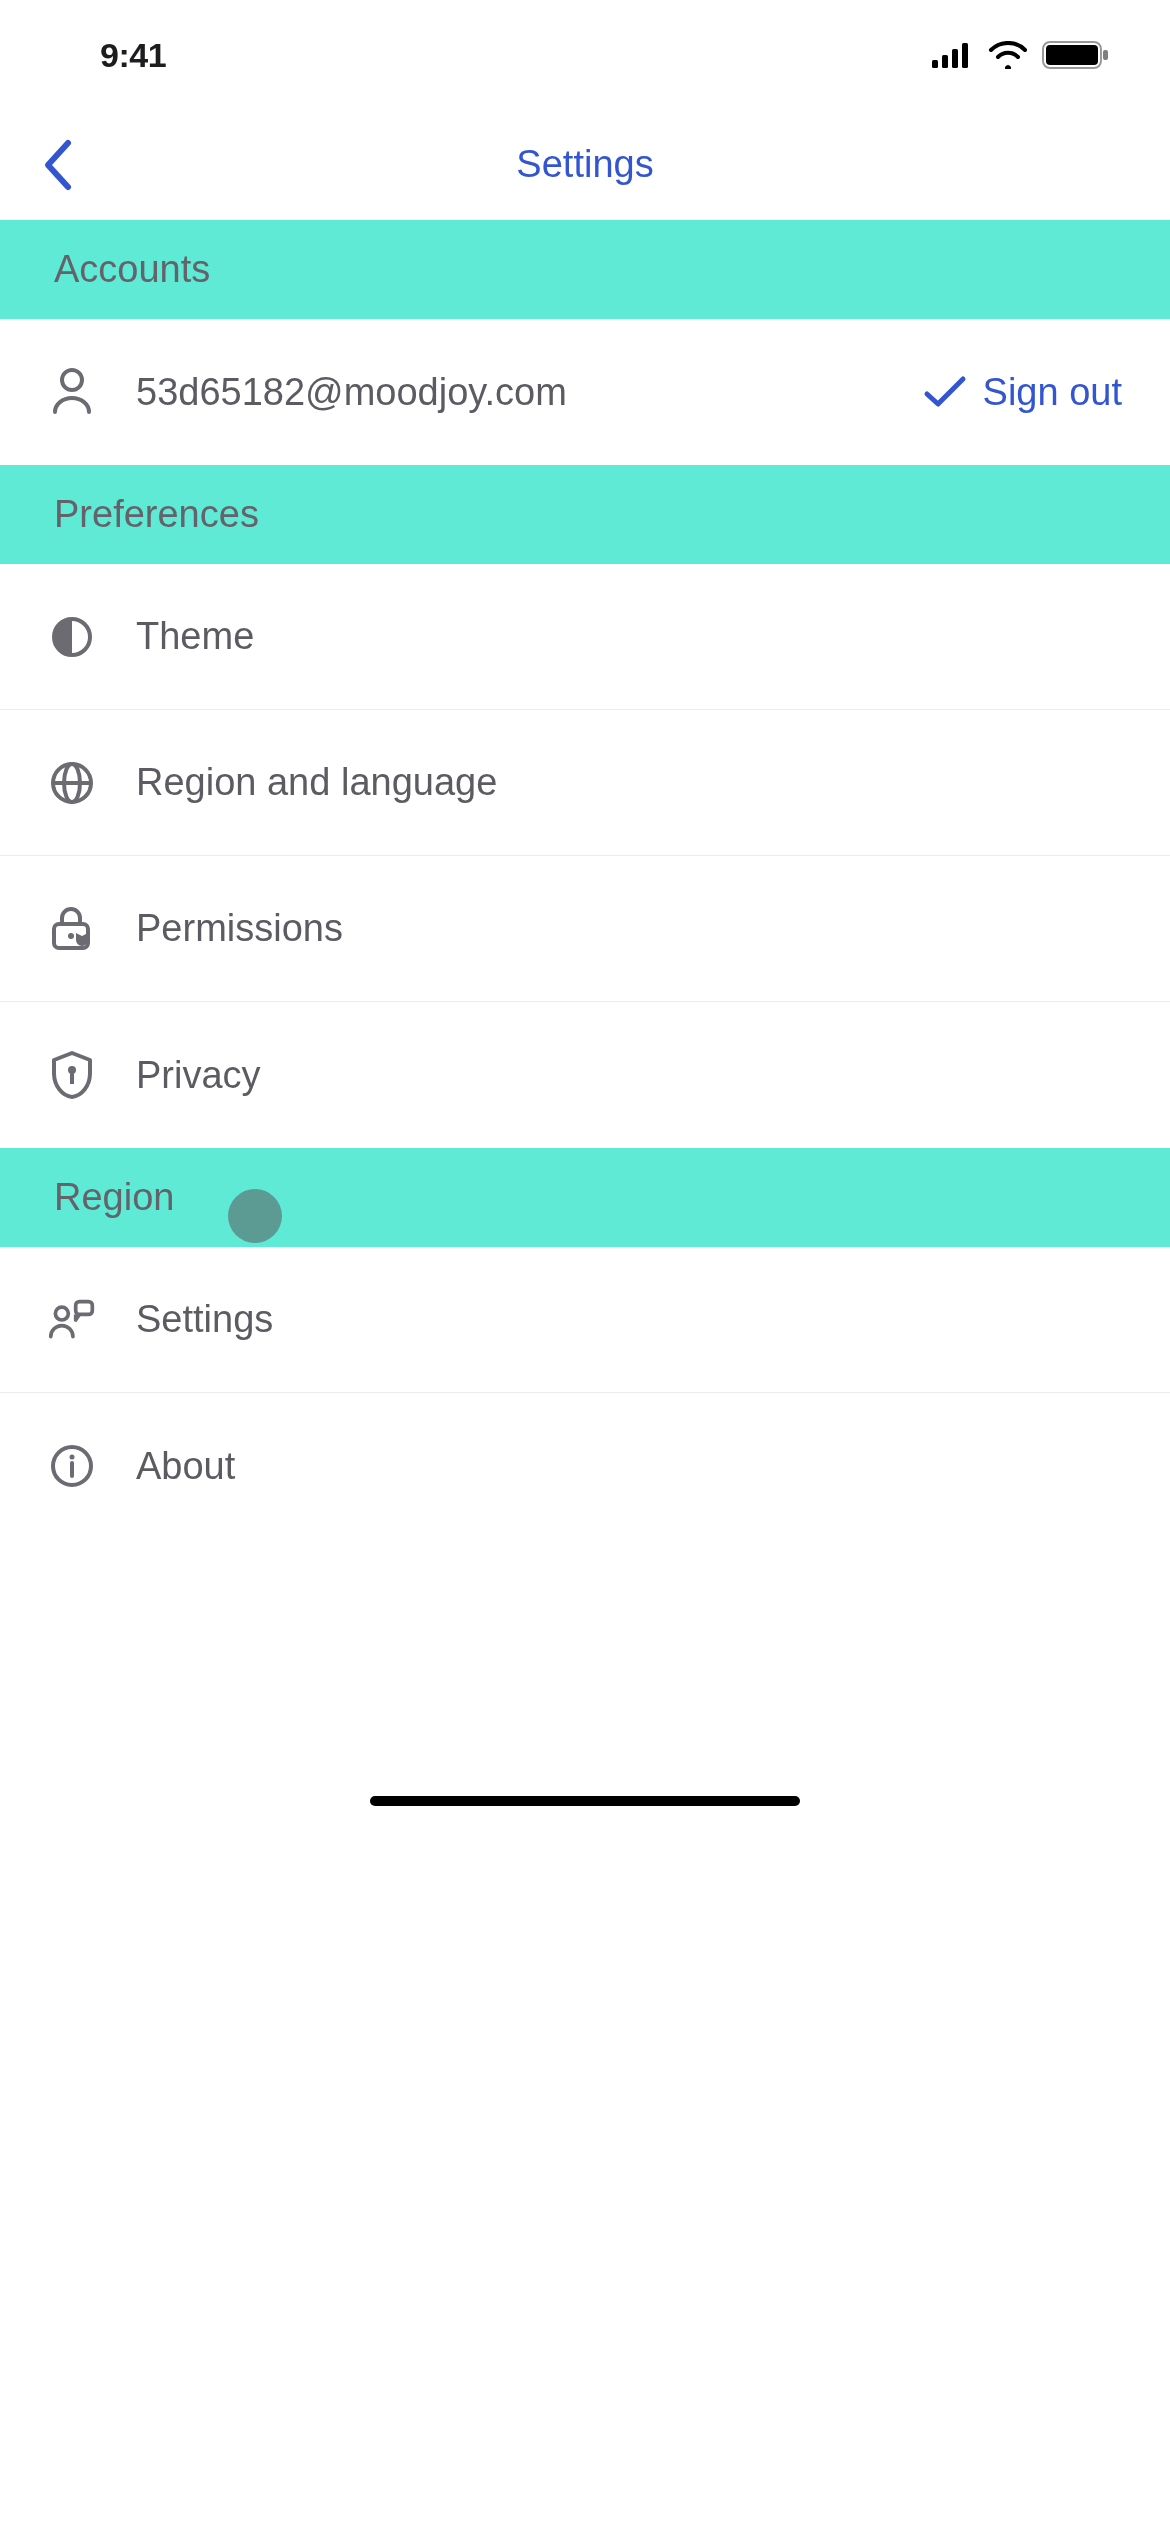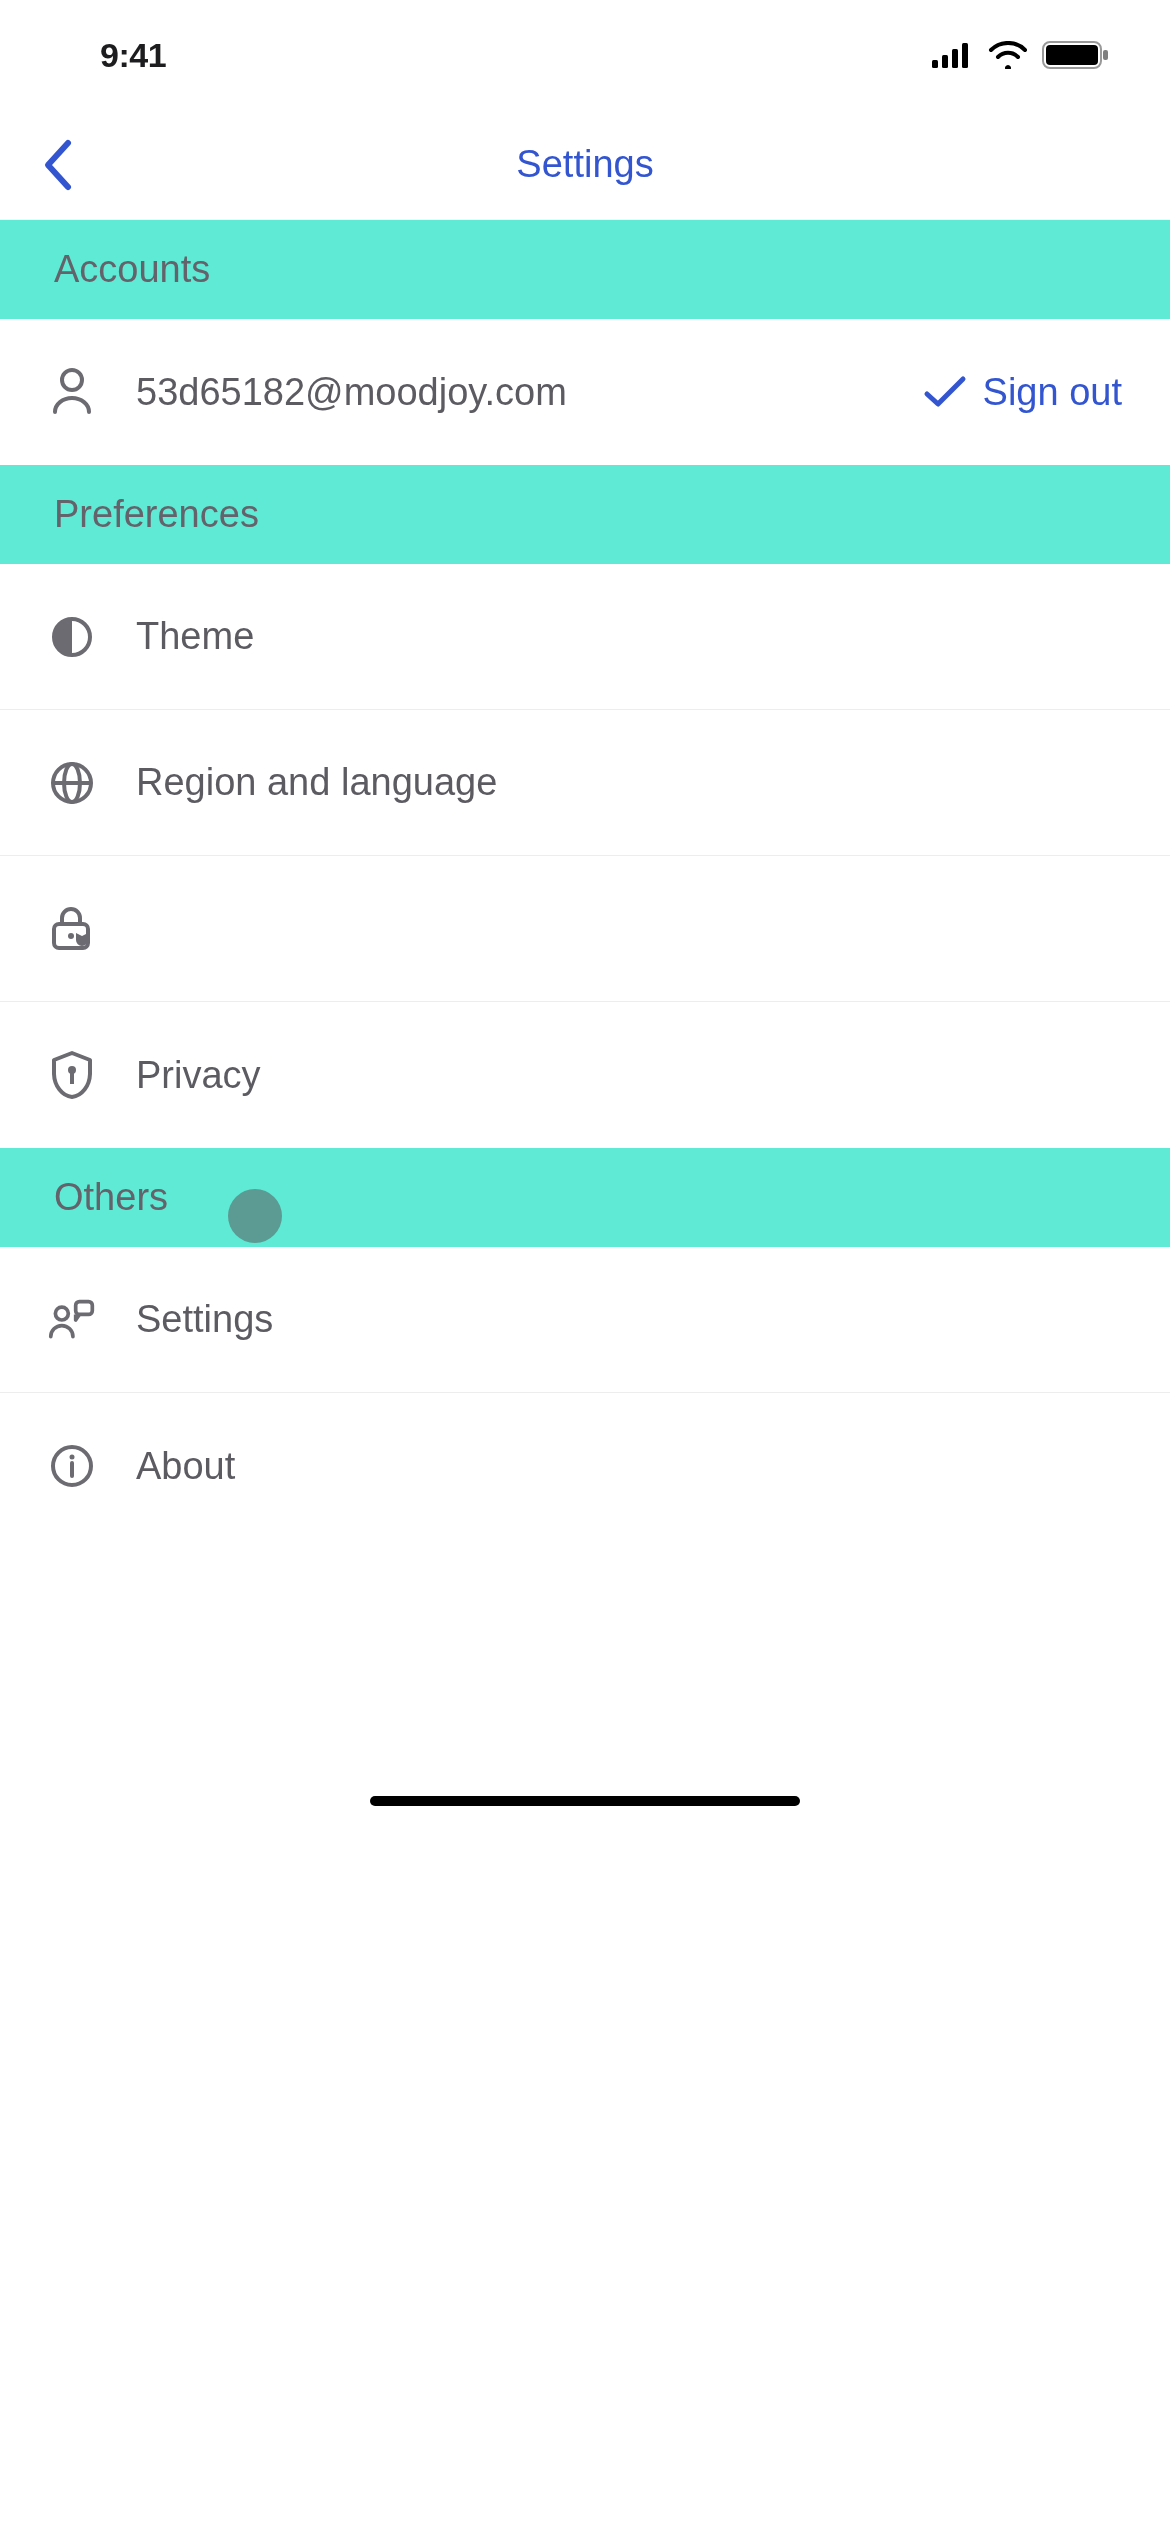--- a/index.html
+++ b/index.html
@@ -204,36 +204,37 @@
 
     <div class="row">
       <div class="row-icon">
         <svg width="48" height="46" viewBox="0 0 48 46">
           <rect x="6" y="18" width="34" height="24" rx="5" fill="none" stroke="#6d6b72" stroke-width="4"></rect>
           <path d="M14 18 v-6 a9 9 0 0 1 18 0 v6" fill="none" stroke="#6d6b72" stroke-width="4"></path>
           <circle cx="23" cy="30" r="3" fill="#6d6b72"></circle>
           <path d="M34 30 l6 -3 v7 a6 6 0 0 1 -6 6 a6 6 0 0 1 -6 -6 v-7 z" fill="#6d6b72"></path>
         </svg>
       </div>
+      <div class="row-label">Permissions</div>
     </div>
 
     <div class="row">
       <div class="row-icon">
         <svg width="44" height="50" viewBox="0 0 44 50">
           <path d="M22 3 L40 10 V24 a20 24 0 0 1 -18 23 a20 24 0 0 1 -18 -23 V10 Z" fill="none" stroke="#6d6b72" stroke-width="4" stroke-linejoin="round"></path>
           <circle cx="22" cy="20" r="4" fill="#6d6b72"></circle>
           <rect x="20" y="22" width="4" height="12" fill="#6d6b72"></rect>
         </svg>
       </div>
       <div class="row-label">Privacy</div>
     </div>
   </div>
 
   <div class="section-header">
-    <div class="section-header-label">Others</div>
+    <div class="section-header-label">Region</div>
   </div>
   <div class="section-group">
 
     <div class="row">
       <div class="row-icon">
         <svg width="52" height="48" viewBox="0 0 52 48">
           <circle cx="15" cy="17" r="7" fill="none" stroke="#6d6b72" stroke-width="4"></circle>
           <path d="M3 42 a12 12 0 0 1 24 0" fill="none" stroke="#6d6b72" stroke-width="4" stroke-linecap="round"></path>
           <rect x="30" y="4" width="18" height="14" rx="4" fill="none" stroke="#6d6b72" stroke-width="4"></rect>
           <path d="M34 18 l-4 6 v-6" fill="none" stroke="#6d6b72" stroke-width="4" stroke-linejoin="round"></path>

